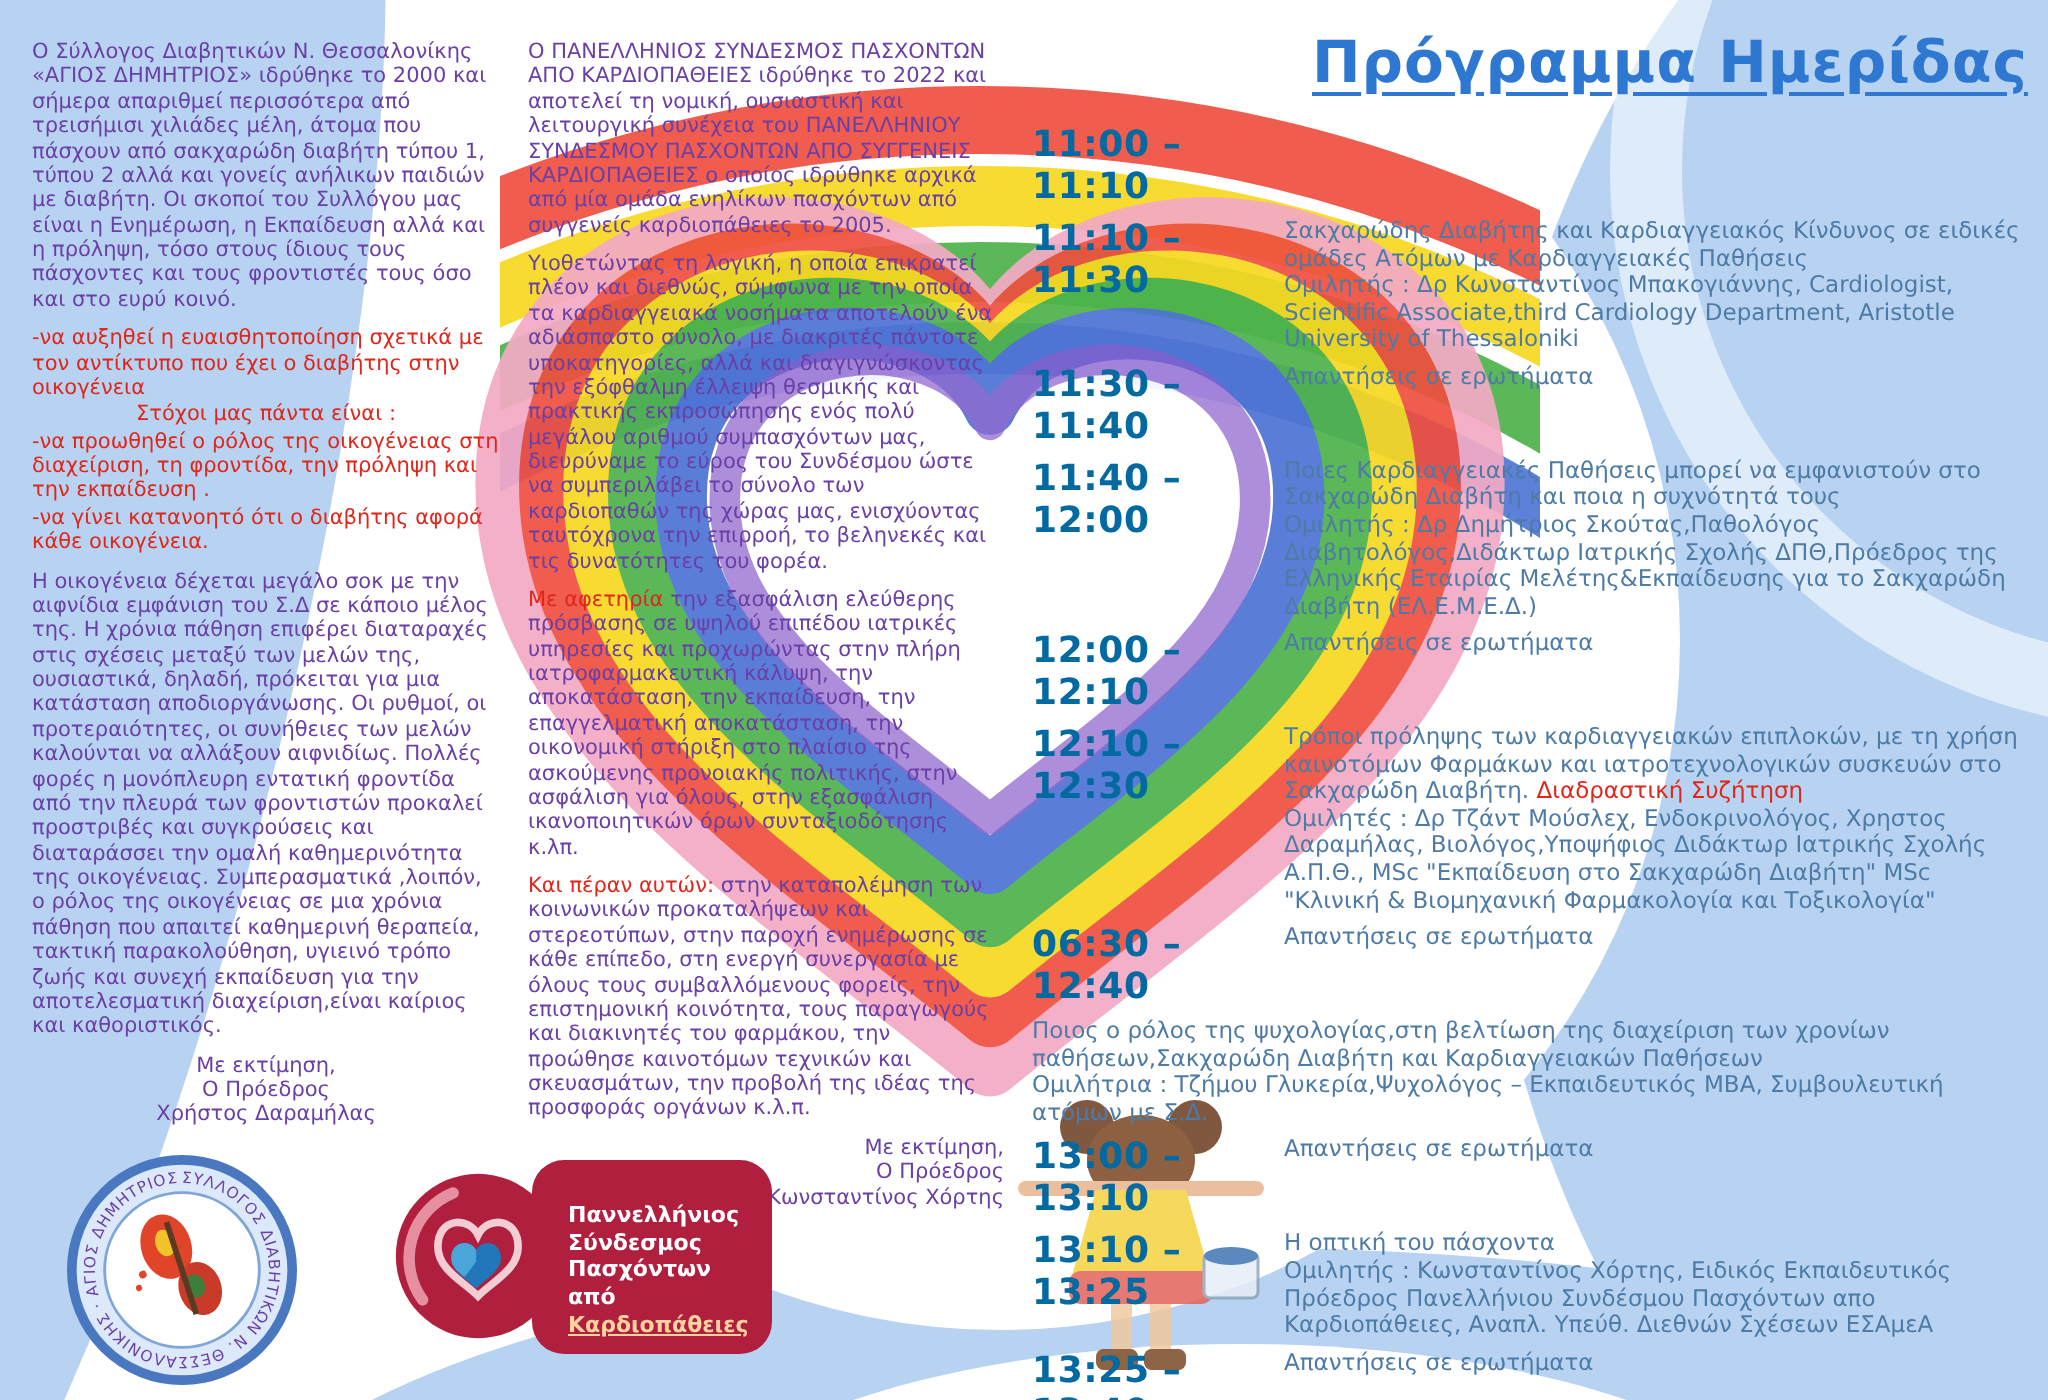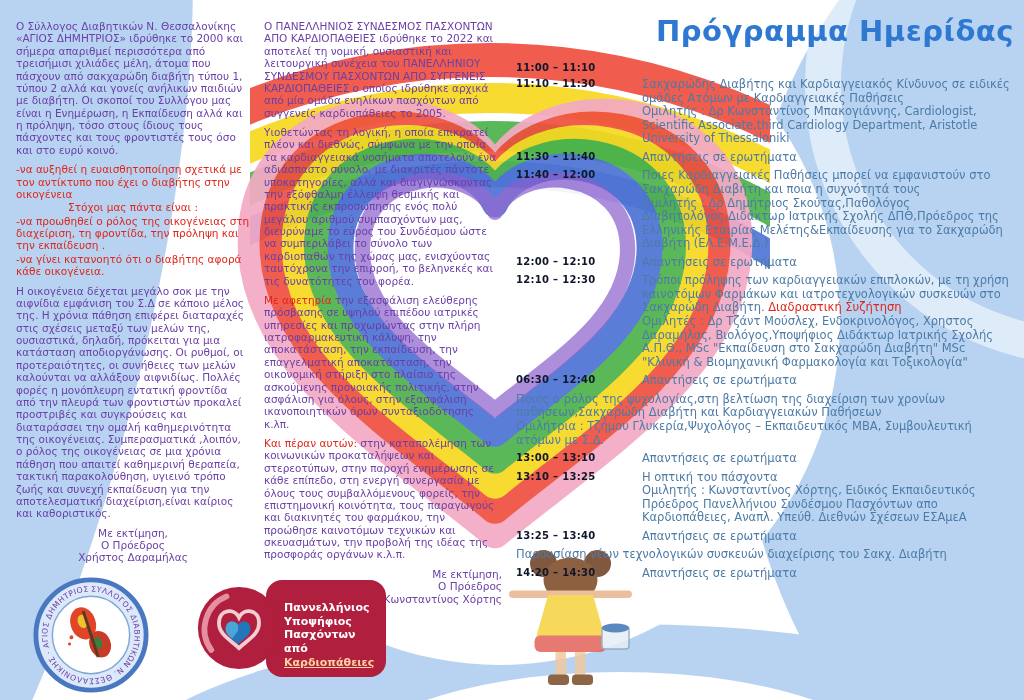--- a/index.html
+++ b/index.html
@@ -25,24 +25,24 @@
   .para{margin:0 0 7px 0;}
   .para.tight{margin-bottom:1px;}
   .para span{white-space:pre-line;}
   .red{color:#e0261a;}
   .center{text-align:center;}
   .rightal{text-align:right;}
   
   .col-right{left:516px;top:14px;width:498px;}
   .prog-title{
     margin:0 0 14px 140px;font-size:29px;font-weight:bold;color:#2e78d2;
-    text-underline-offset:5px;letter-spacing:.5px;
+    text-decoration:underline;text-underline-offset:5px;letter-spacing:.5px;
   }
   .sched-row{display:flex;gap:10px;margin-bottom:5px;}
-  .time{width:116px;min-width:116px;color:#0f172a;font-weight:bold;font-size:10px;letter-spacing:.3px;}
+  .time{width:116px;min-width:116px;color:#0369a1;font-weight:bold;font-size:18px;letter-spacing:.3px;}
   .desc{flex:1;font-size:11.5px;line-height:1.18;color:#4d7ba6;}
   .desc span{white-space:pre-line;}
   
   .logo-butterfly{position:absolute;left:33px;top:577px;width:116px;height:116px;z-index:4;}
   .logo-heart{position:absolute;left:196px;top:580px;display:flex;align-items:center;z-index:4;}
   .logo-heart-badge{
     margin-left:-16px;background:#b01f3d;border-radius:16px;padding:7px 12px 7px 18px;
     color:#fff;font-weight:bold;font-size:11px;line-height:1.25;white-space:pre-line;
   }
   .logo-heart-badge .accent{color:#ffd3a0;text-decoration:underline;}
@@ -210,18 +210,18 @@
 <div class="logo-heart">
   <svg width="86" height="86" viewBox="0 0 90 90" style="z-index:2;">
     <circle cx="45" cy="45" r="43" fill="#b01f3d"></circle>
     <path d="M 16 68 A 37 37 0 0 1 32 12" fill="none" stroke="#e58fa0" stroke-width="6" stroke-linecap="round"></path>
     <path d="M45 34 C40 24 24 25 24 40 C24 52 37 58 45 66 C53 58 66 52 66 40 C66 25 50 24 45 34 Z" fill="none" stroke="#f2cdd4" stroke-width="4"></path>
     <path d="M44 42 C41 36 31 37 31 46 C31 53 39 57 44 62 C49 57 57 53 57 46 C57 37 47 36 44 42 Z" fill="#2277bb"></path>
     <path d="M44 42 C41 36 31 37 31 46 C31 50 34 53 38 56 L44 48 Z" fill="#4aa6d8"></path>
   </svg>
   <div class="logo-heart-badge">
     <span>Παννελλήνιος
-Υποψήφιος
+Σύνδεσμος
 Πασχόντων
 από</span>
     <span class="accent">Καρδιοπάθειες</span>
   </div>
 </div>
 
 </body></html>

